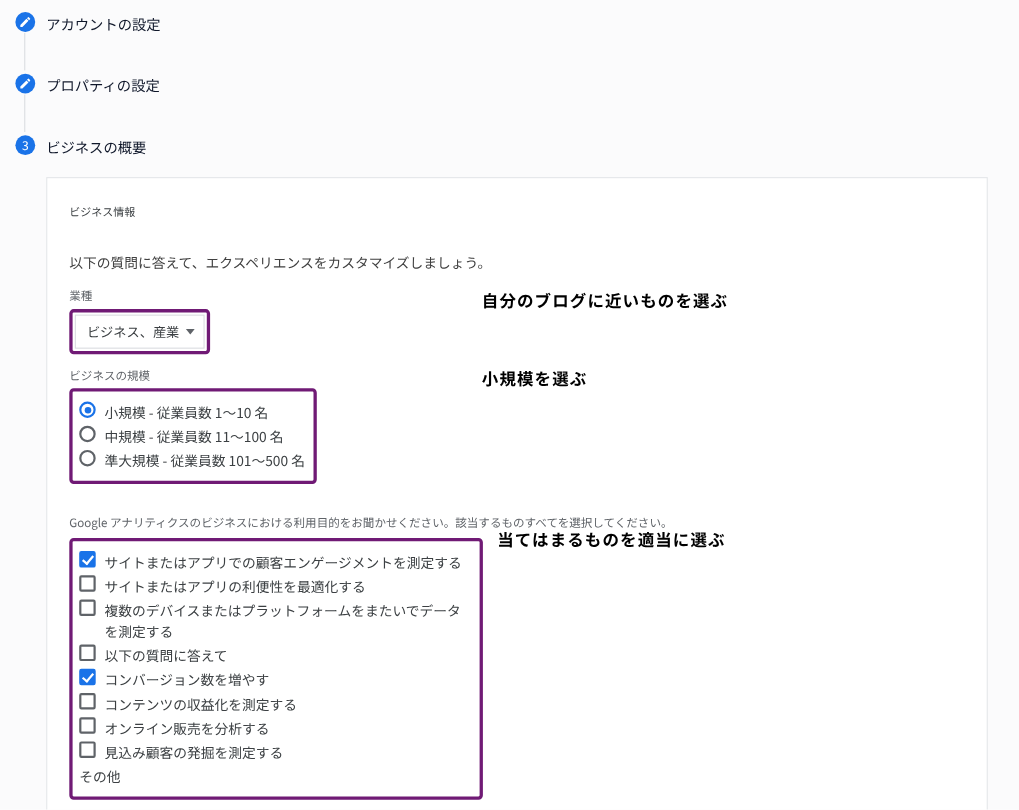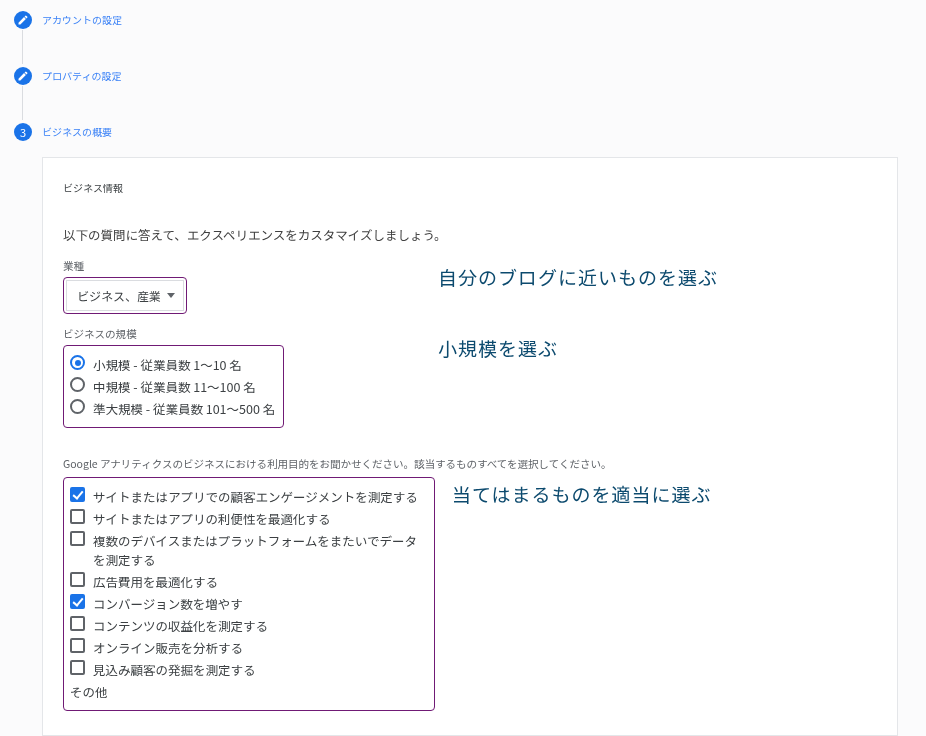--- a/index.html
+++ b/index.html
@@ -39,22 +39,22 @@
       border-radius: 50%;
       background: #1a73e8;
       color: #fff;
       display: flex;
       align-items: center;
       justify-content: center;
       font-size: 11px;
     }
     .step-icon svg { width: 12px; height: 12px; fill: #fff; }
     .step-title {
-      font-size: 10px;
-      color: #3b82f6;
+      font-size: 13px;
+      color: #0f172a;
       padding-top: 4px;
     }
     .panel {
       margin: 14px 0 0 42px;
       width: 856px;
       border: 1px solid #e4e6e9;
       background: #fff;
       padding: 22px 20px 24px 20px;
     }
     .panel-title {
@@ -83,21 +83,21 @@
       cursor: pointer;
     }
     .dropdown .caret {
       margin-left: 6px;
       width: 0; height: 0;
       border-left: 4px solid transparent;
       border-right: 4px solid transparent;
       border-top: 5px solid #5f6368;
     }
     .highlight-box {
-      border: 1px solid #701a75;
+      border: 3px solid #701a75;
       border-radius: 4px;
       display: inline-block;
     }
     .highlight-box.pad { padding: 2px; }
     .section { margin-top: 12px; }
     .radio-group, .checkbox-group {
       padding: 6px 8px 6px 6px;
     }
     .radio-item, .checkbox-item {
       display: flex;
@@ -146,23 +146,23 @@
       transform: rotate(40deg);
     }
     .goals-label {
       font-size: 10.5px;
       color: #5f6368;
       margin-top: 28px;
       margin-bottom: 6px;
     }
     .annotation {
       position: absolute;
-      color: #0c4a6e;
-      font-size: 19px;
-      font-weight: 400;
+      color: #000000;
+      font-size: 15px;
+      font-weight: 700;
       letter-spacing: 1px;
     }
   </style>
 </head>
 <body>
 
 <div class="stepper">
   <div class="step">
     <div class="step-icon">
       <svg viewBox="0 0 24 24">
@@ -225,21 +225,21 @@
           <div class="checkbox-item">
               <span class="checkbox"></span>
               <span>サイトまたはアプリの利便性を最適化する</span>
             </div>
           <div class="checkbox-item">
               <span class="checkbox"></span>
               <span>複数のデバイスまたはプラットフォームをまたいでデータを測定する</span>
             </div>
           <div class="checkbox-item">
               <span class="checkbox"></span>
-              <span>広告費用を最適化する</span>
+              <span>以下の質問に答えて</span>
             </div>
           <div class="checkbox-item">
               <span class="checkbox checked"></span>
               <span>コンバージョン数を増やす</span>
             </div>
           <div class="checkbox-item">
               <span class="checkbox"></span>
               <span>コンテンツの収益化を測定する</span>
             </div>
           <div class="checkbox-item">

